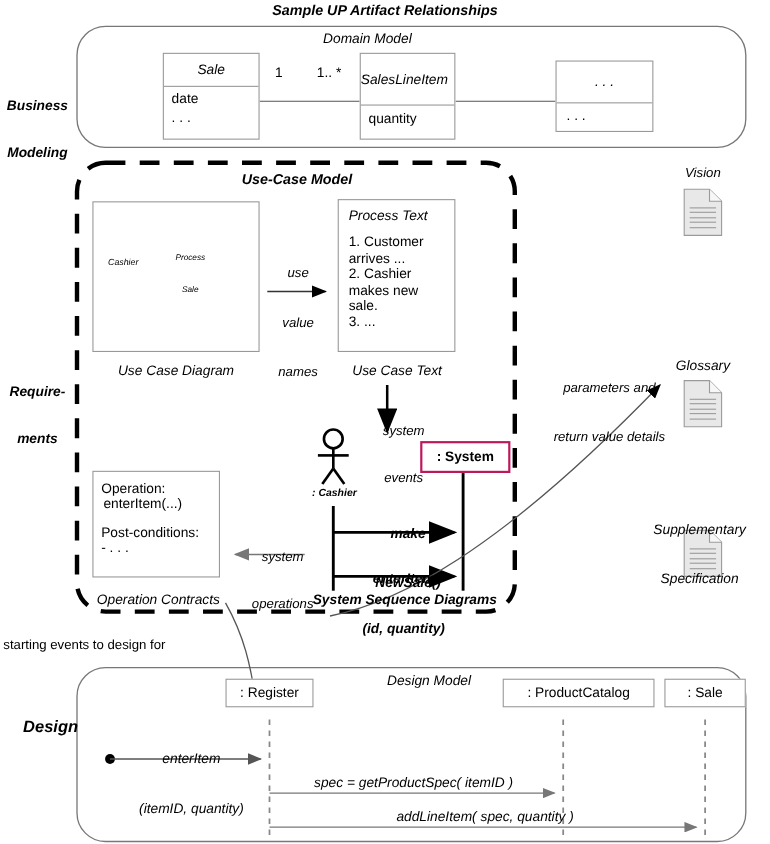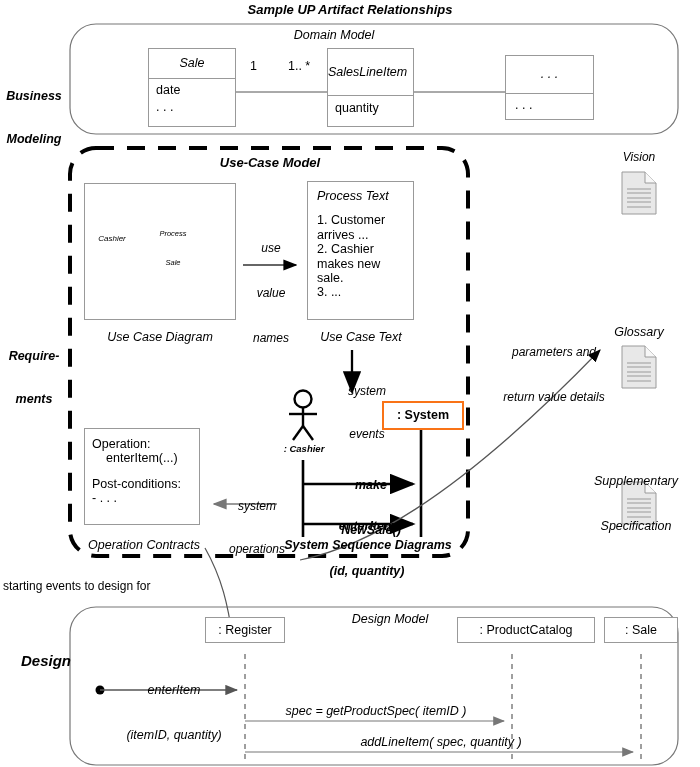--- a/index.html
+++ b/index.html
@@ -21,21 +21,21 @@
   .txt { position: absolute; white-space: pre; line-height: 1.15; }
   .b { font-weight: bold; }
   .i { font-style: italic; }
   .ctr { text-align: center; font-style: italic; }
   .box {
     position: absolute;
     border: 1px solid #999;
     background: #fff;
     box-sizing: border-box;
   }
-  .box-black { border: 2px solid #f97316; }
+  .box-black { border: 2px solid #be185d; }
 </style>
 </head>
 <body>
 
 <div id="root">
 
   <svg class="layer" viewBox="0 0 700 767">
     <defs>
       <marker id="arrowFilled" markerWidth="10" markerHeight="8" refX="9" refY="4" orient="auto">
         <path d="M0,0 L10,4 L0,8 z" fill="#000"></path>
@@ -280,21 +280,21 @@
   </div>
 
   <div class="txt i ctr" style="left:214px; top:470px; width:86px; font-size:12px; line-height:1.2;">
     <div>system</div>
     <div>operations</div>
   </div>
 
   <div class="box" style="left:84px; top:428px; width:116px; height:97px;">
     <div style="margin:8px 0 0 7px; font-size:12.5px; line-height:1.3;">
       <div class="txt" style="position:static;">Operation:</div>
-      <div class="txt" style="position:static; margin-left:14px;">enterItem(...)</div>
+      <div class="txt" style="position:static; margin-left:2px;">enterItem(...)</div>
       <div class="txt" style="position:static; margin-top:11px;">Post-conditions:</div>
       <div class="txt" style="position:static;">- . . .</div>
     </div>
   </div>
   <div class="txt ctr" style="left:78px; top:538px; width:132px; font-size:12.5px;">Operation Contracts</div>
 
   <div class="txt b ctr" style="left:262px; top:538px; width:212px; font-size:12.5px;">System Sequence Diagrams</div>
 
   <div class="txt ctr" style="left:600px; top:151px; width:78px; font-size:12px;">Vision</div>
 

